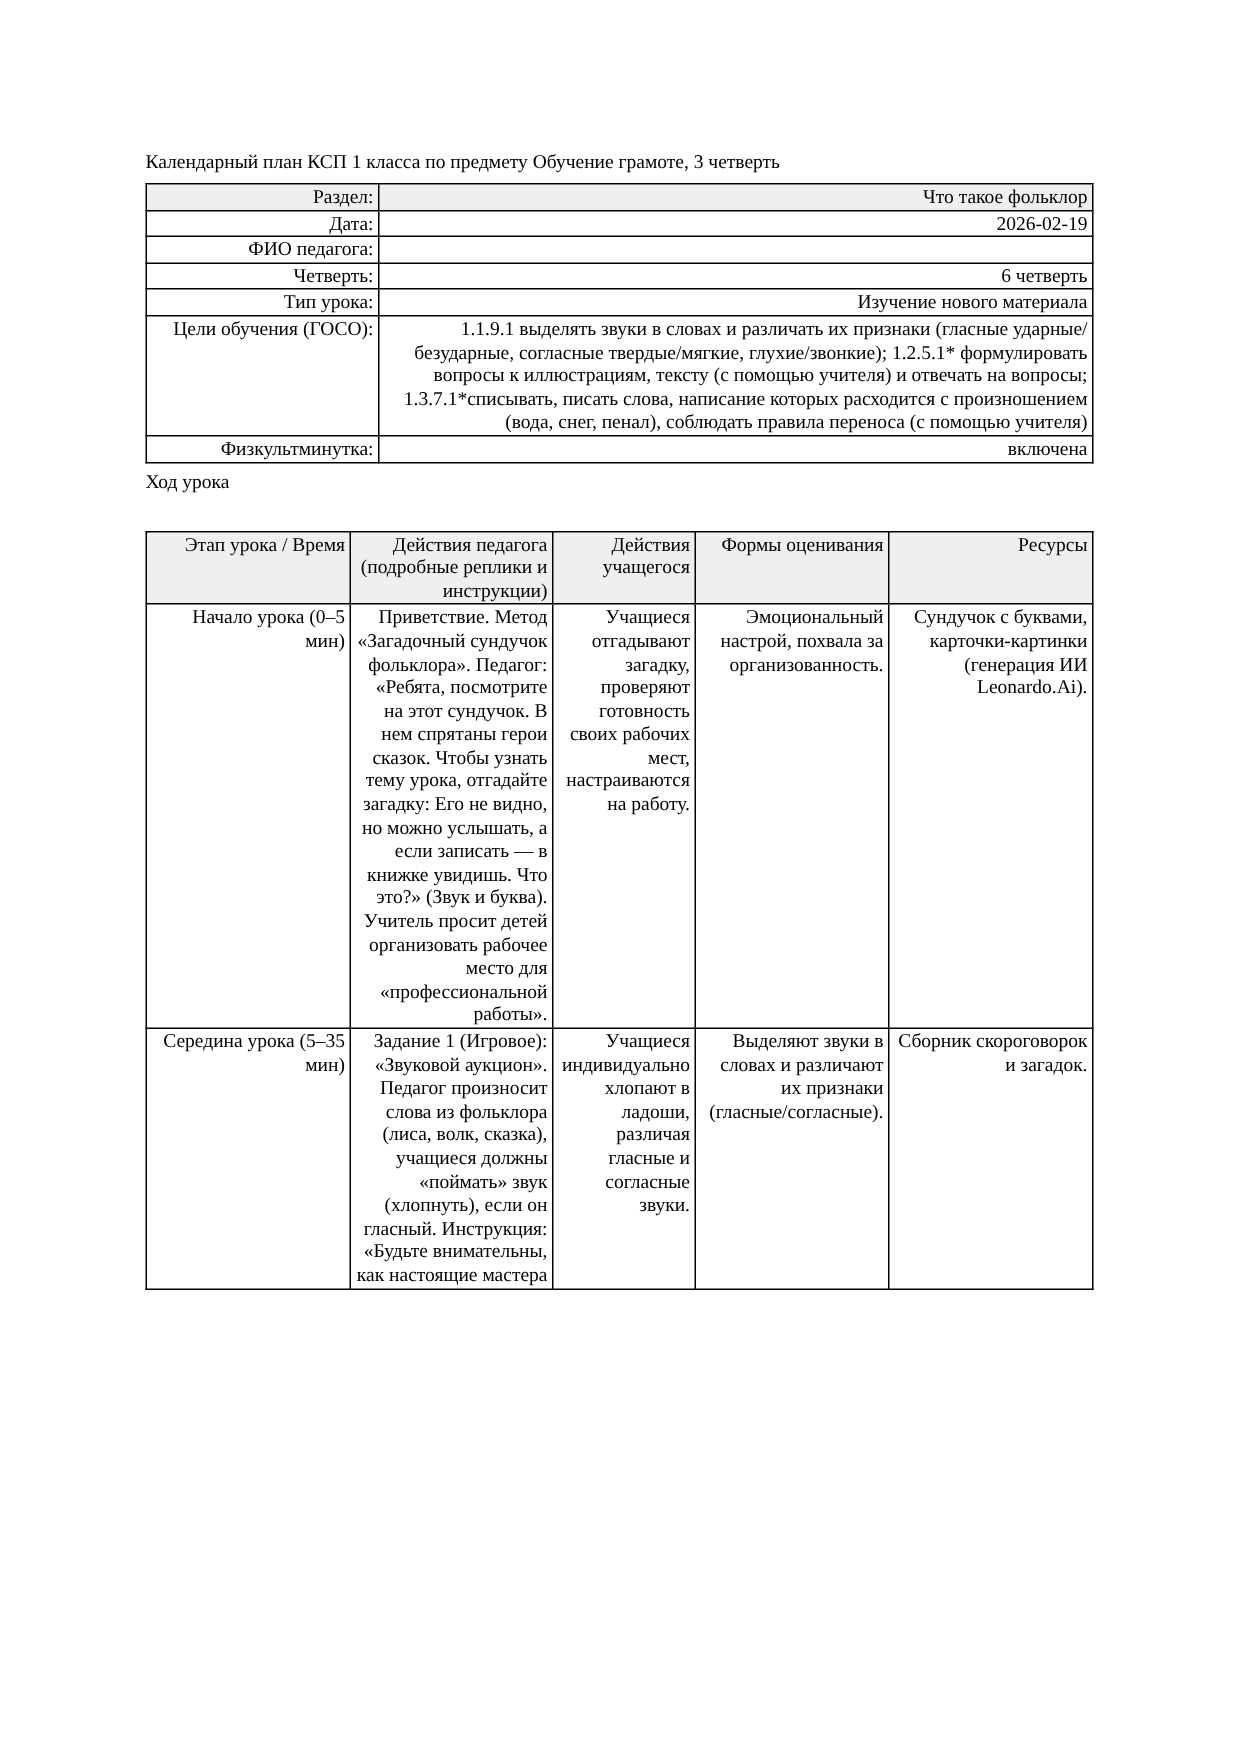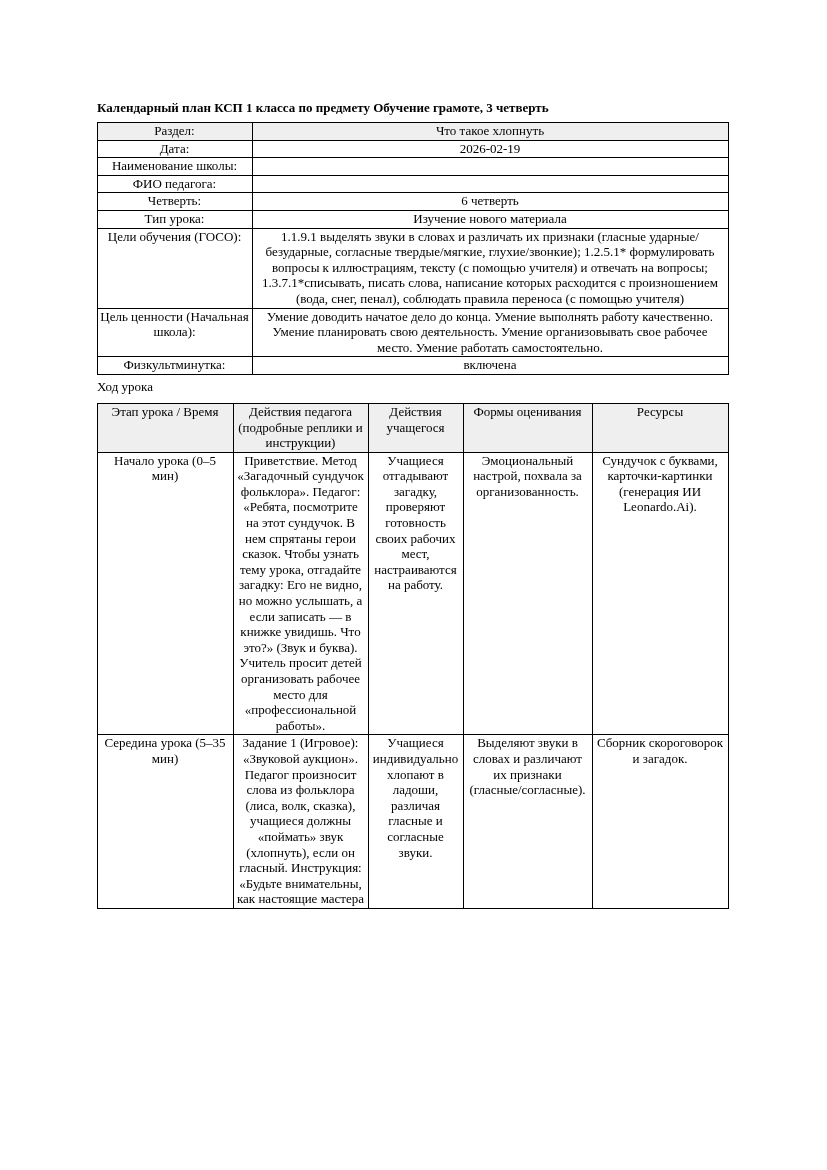--- a/index.html
+++ b/index.html
@@ -16,43 +16,43 @@
   }
   .content {
     position: absolute;
     left: 97px;
     top: 100px;
     width: 631px;
   }
   .doc-title {
     margin: 0 0 6px 0;
     font-size: 13px;
-    font-weight: bold;
+    font-weight: normal;
     line-height: 16px;
     white-space: nowrap;
   }
   table {
     border-collapse: collapse;
     table-layout: fixed;
     width: 631px;
   }
   td, th {
     border: 1px solid #000000;
     vertical-align: top;
-    text-align: center;
+    text-align: right;
     font-weight: normal;
     font-size: 13px;
     line-height: 15.6px;
     padding: 0 3px 1px 2px;
     overflow: hidden;
     word-wrap: break-word;
   }
   .shaded { background: #efefef; }
   .flow-heading {
-    margin: 4px 0 8px 0;
+    margin: 4px 0 25px 0;
     line-height: 16px;
     font-size: 13px;
     font-weight: normal;
   }
 </style>
 </head>
 <body>
 
 <div class="page">
   <div class="content">
@@ -60,49 +60,41 @@
     <p class="doc-title">Календарный план КСП 1 класса по предмету Обучение грамоте, 3 четверть</p>
 
     <table>
       <colgroup>
           <col style="width:155px">
           <col style="width:476px">
         </colgroup>
       <tbody>
         <tr class="shaded">
           <td>Раздел:</td>
-          <td>Что такое хлопнуть</td>
+          <td>Что такое фольклор</td>
         </tr>
         <tr>
           <td>Дата:</td>
           <td>2026-02-19</td>
-        </tr>
-        <tr>
-          <td>Наименование школы:</td>
-          <td></td>
         </tr>
         <tr>
           <td>ФИО педагога:</td>
           <td></td>
         </tr>
         <tr>
           <td>Четверть:</td>
           <td>6 четверть</td>
         </tr>
         <tr>
           <td>Тип урока:</td>
           <td>Изучение нового материала</td>
         </tr>
         <tr>
           <td>Цели обучения (ГОСО):</td>
           <td>1.1.9.1 выделять звуки в словах и различать их признаки (гласные ударные/безударные, согласные твердые/мягкие, глухие/звонкие); 1.2.5.1* формулировать вопросы к иллюстрациям, тексту (с помощью учителя) и отвечать на вопросы; 1.3.7.1*списывать, писать слова, написание которых расходится с произношением (вода, снег, пенал), соблюдать правила переноса (с помощью учителя)</td>
-        </tr>
-        <tr>
-          <td>Цель ценности (Начальная школа):</td>
-          <td>Умение доводить начатое дело до конца. Умение выполнять работу качественно. Умение планировать свою деятельность. Умение организовывать свое рабочее место. Умение работать самостоятельно.</td>
         </tr>
         <tr>
           <td>Физкультминутка:</td>
           <td>включена</td>
         </tr>
       </tbody>
     </table>
 
     <p class="flow-heading">Ход урока</p>
 

